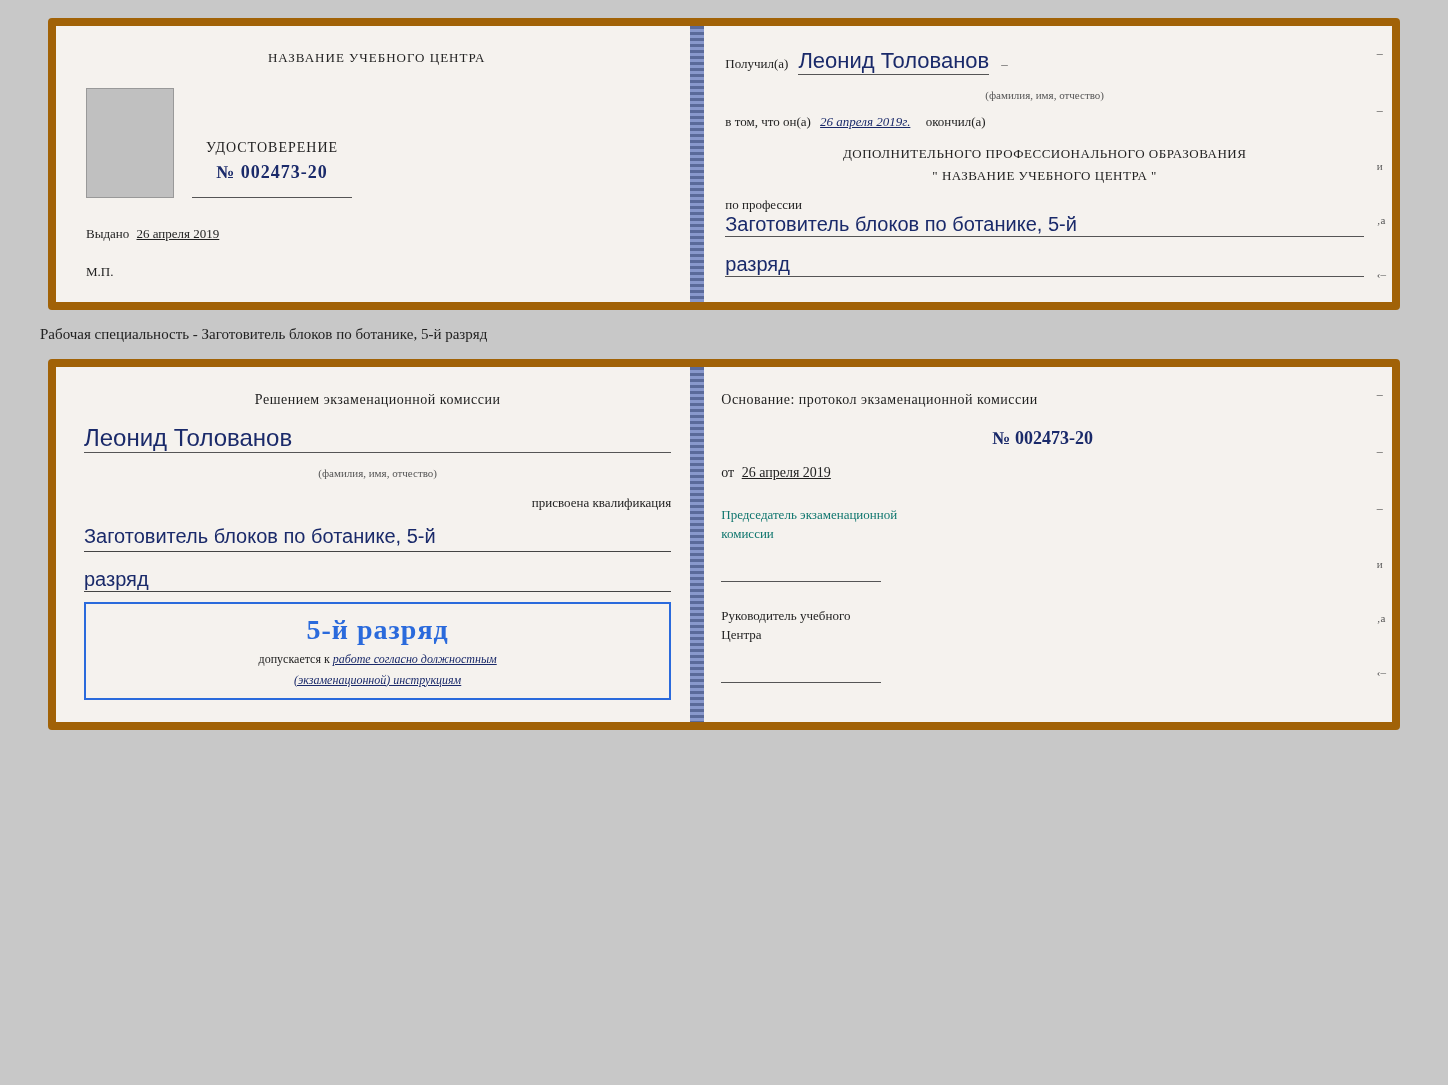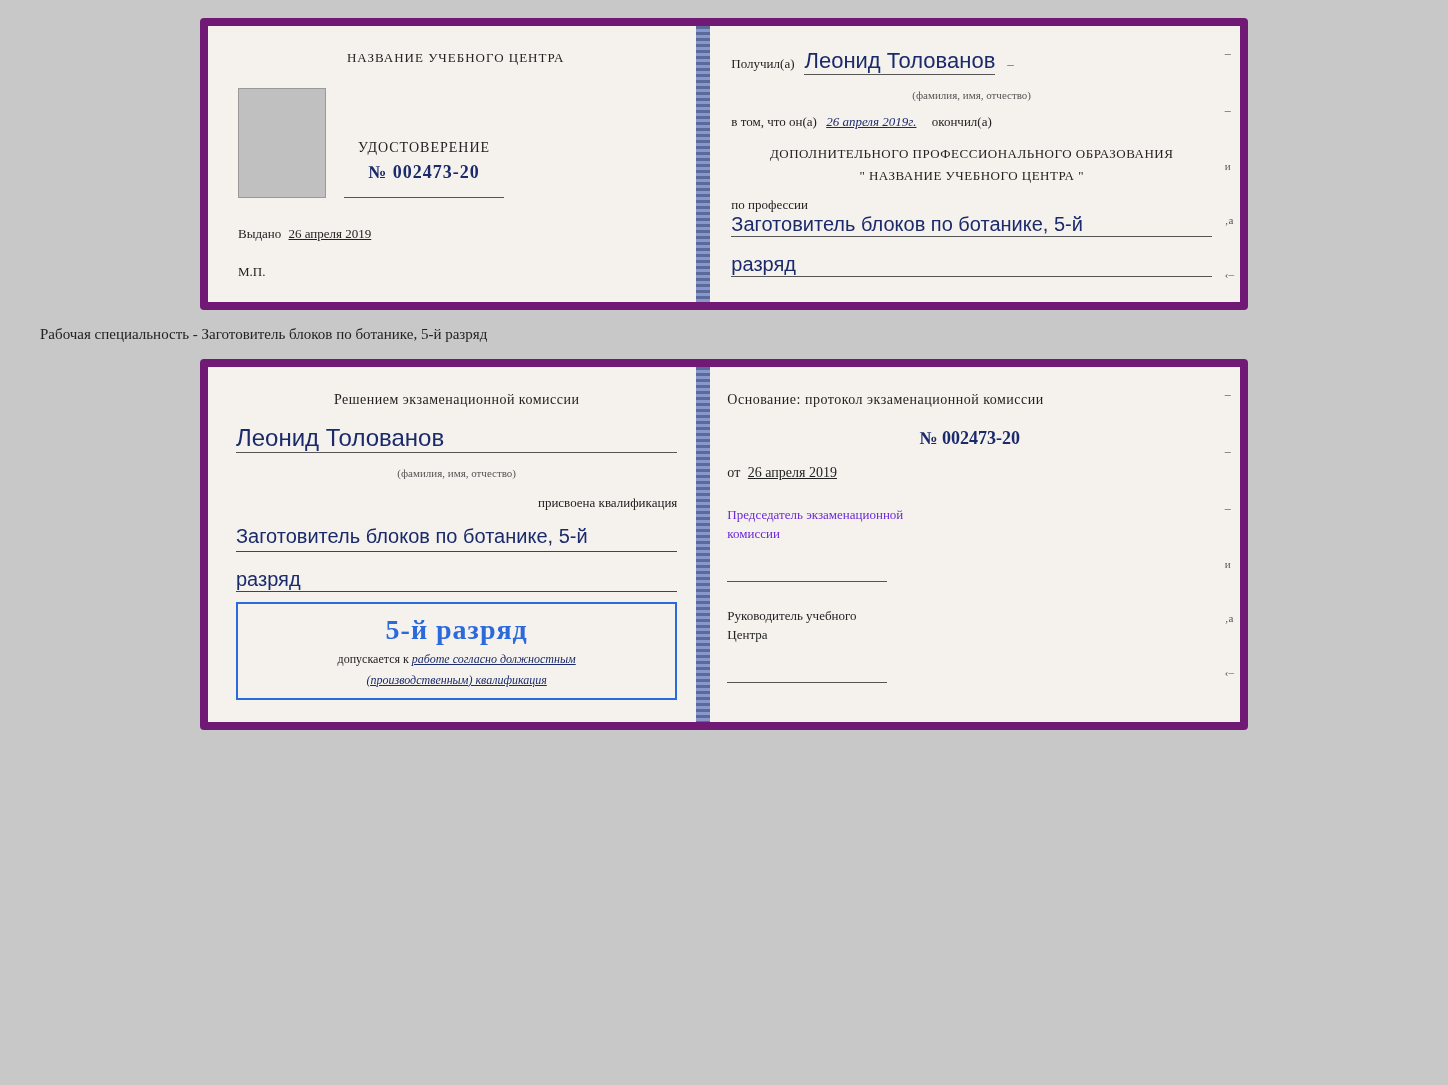--- a/index.html
+++ b/index.html
@@ -11,23 +11,23 @@
       display: flex;
       flex-direction: column;
       align-items: center;
       padding: 18px 20px;
       gap: 16px;
     }
 
     
     .document-card {
       display: flex;
-      width: 1048px;
+      width: 1352px;
       background: #f5f2ee;
-      border: 8px solid #701a75;
+      border: 8px solid #a16207;
       border-radius: 4px;
       position: relative;
       overflow: hidden;
     }
 
     .doc-left {
       flex: 0 0 48%;
       padding: 22px 28px 22px 30px;
       border-right: 2px solid #888;
       display: flex;
@@ -280,21 +280,21 @@
     }
 
     .from-date {
       font-size: 14px;
       color: #222;
       margin-top: 6px;
     }
 
     .chairman-label {
       font-size: 13px;
-      color: #6d28d9;
+      color: #0f766e;
       margin-top: 14px;
       line-height: 1.5;
     }
 
     .signature-line {
       border-bottom: 1px solid #555;
       width: 160px;
       height: 24px;
       margin-top: 4px;
     }
@@ -419,21 +419,21 @@
       <span class="big-rank">разряд</span>
     </div>
 
     <div class="stamp-box">
       <div class="stamp-rank">5-й разряд</div>
       <div class="stamp-allowed">
         <span>допускается к</span>
         <em>работе согласно должностным</em>
       </div>
       <div class="stamp-allowed">
-        <em>(производственным) квалификация</em>
+        <em>(экзаменационной) инструкциям</em>
       </div>
     </div>
   </div>
 
   <div class="bottom-right">
     <div class="basis-title">Основание: протокол экзаменационной комиссии</div>
 
     <div class="protocol-number">№  002473-20</div>
 
     <div class="from-date">

